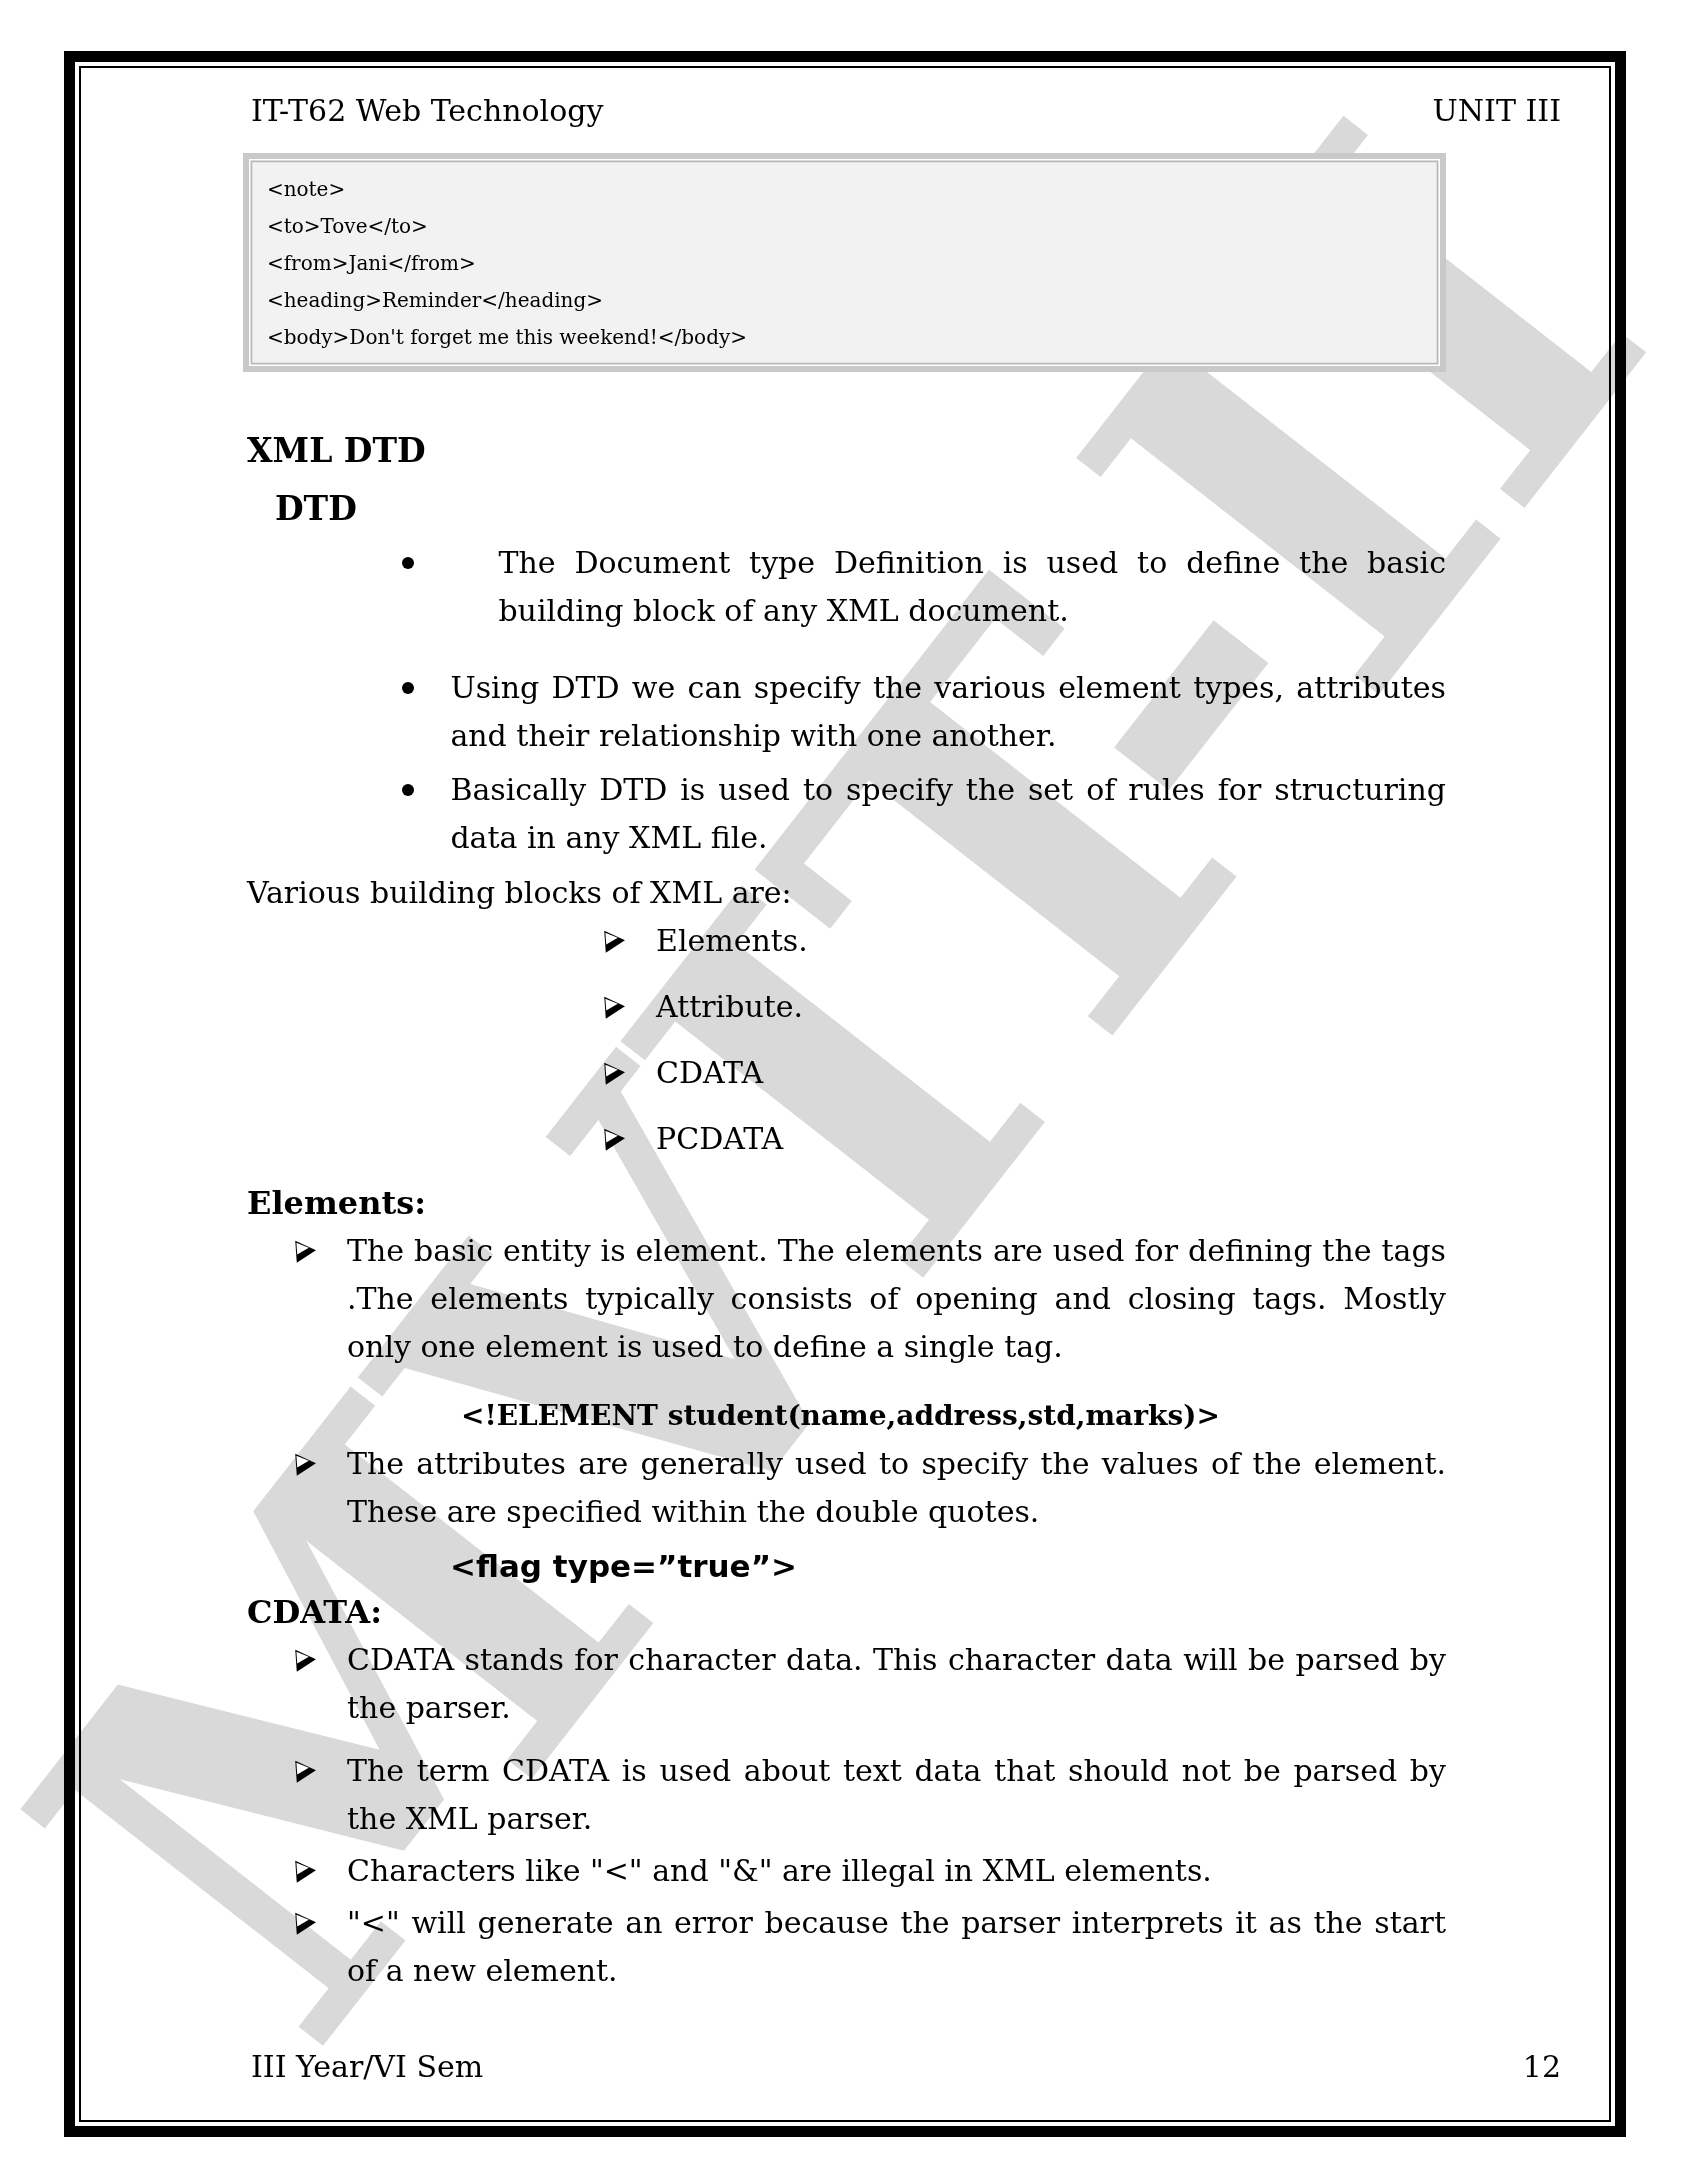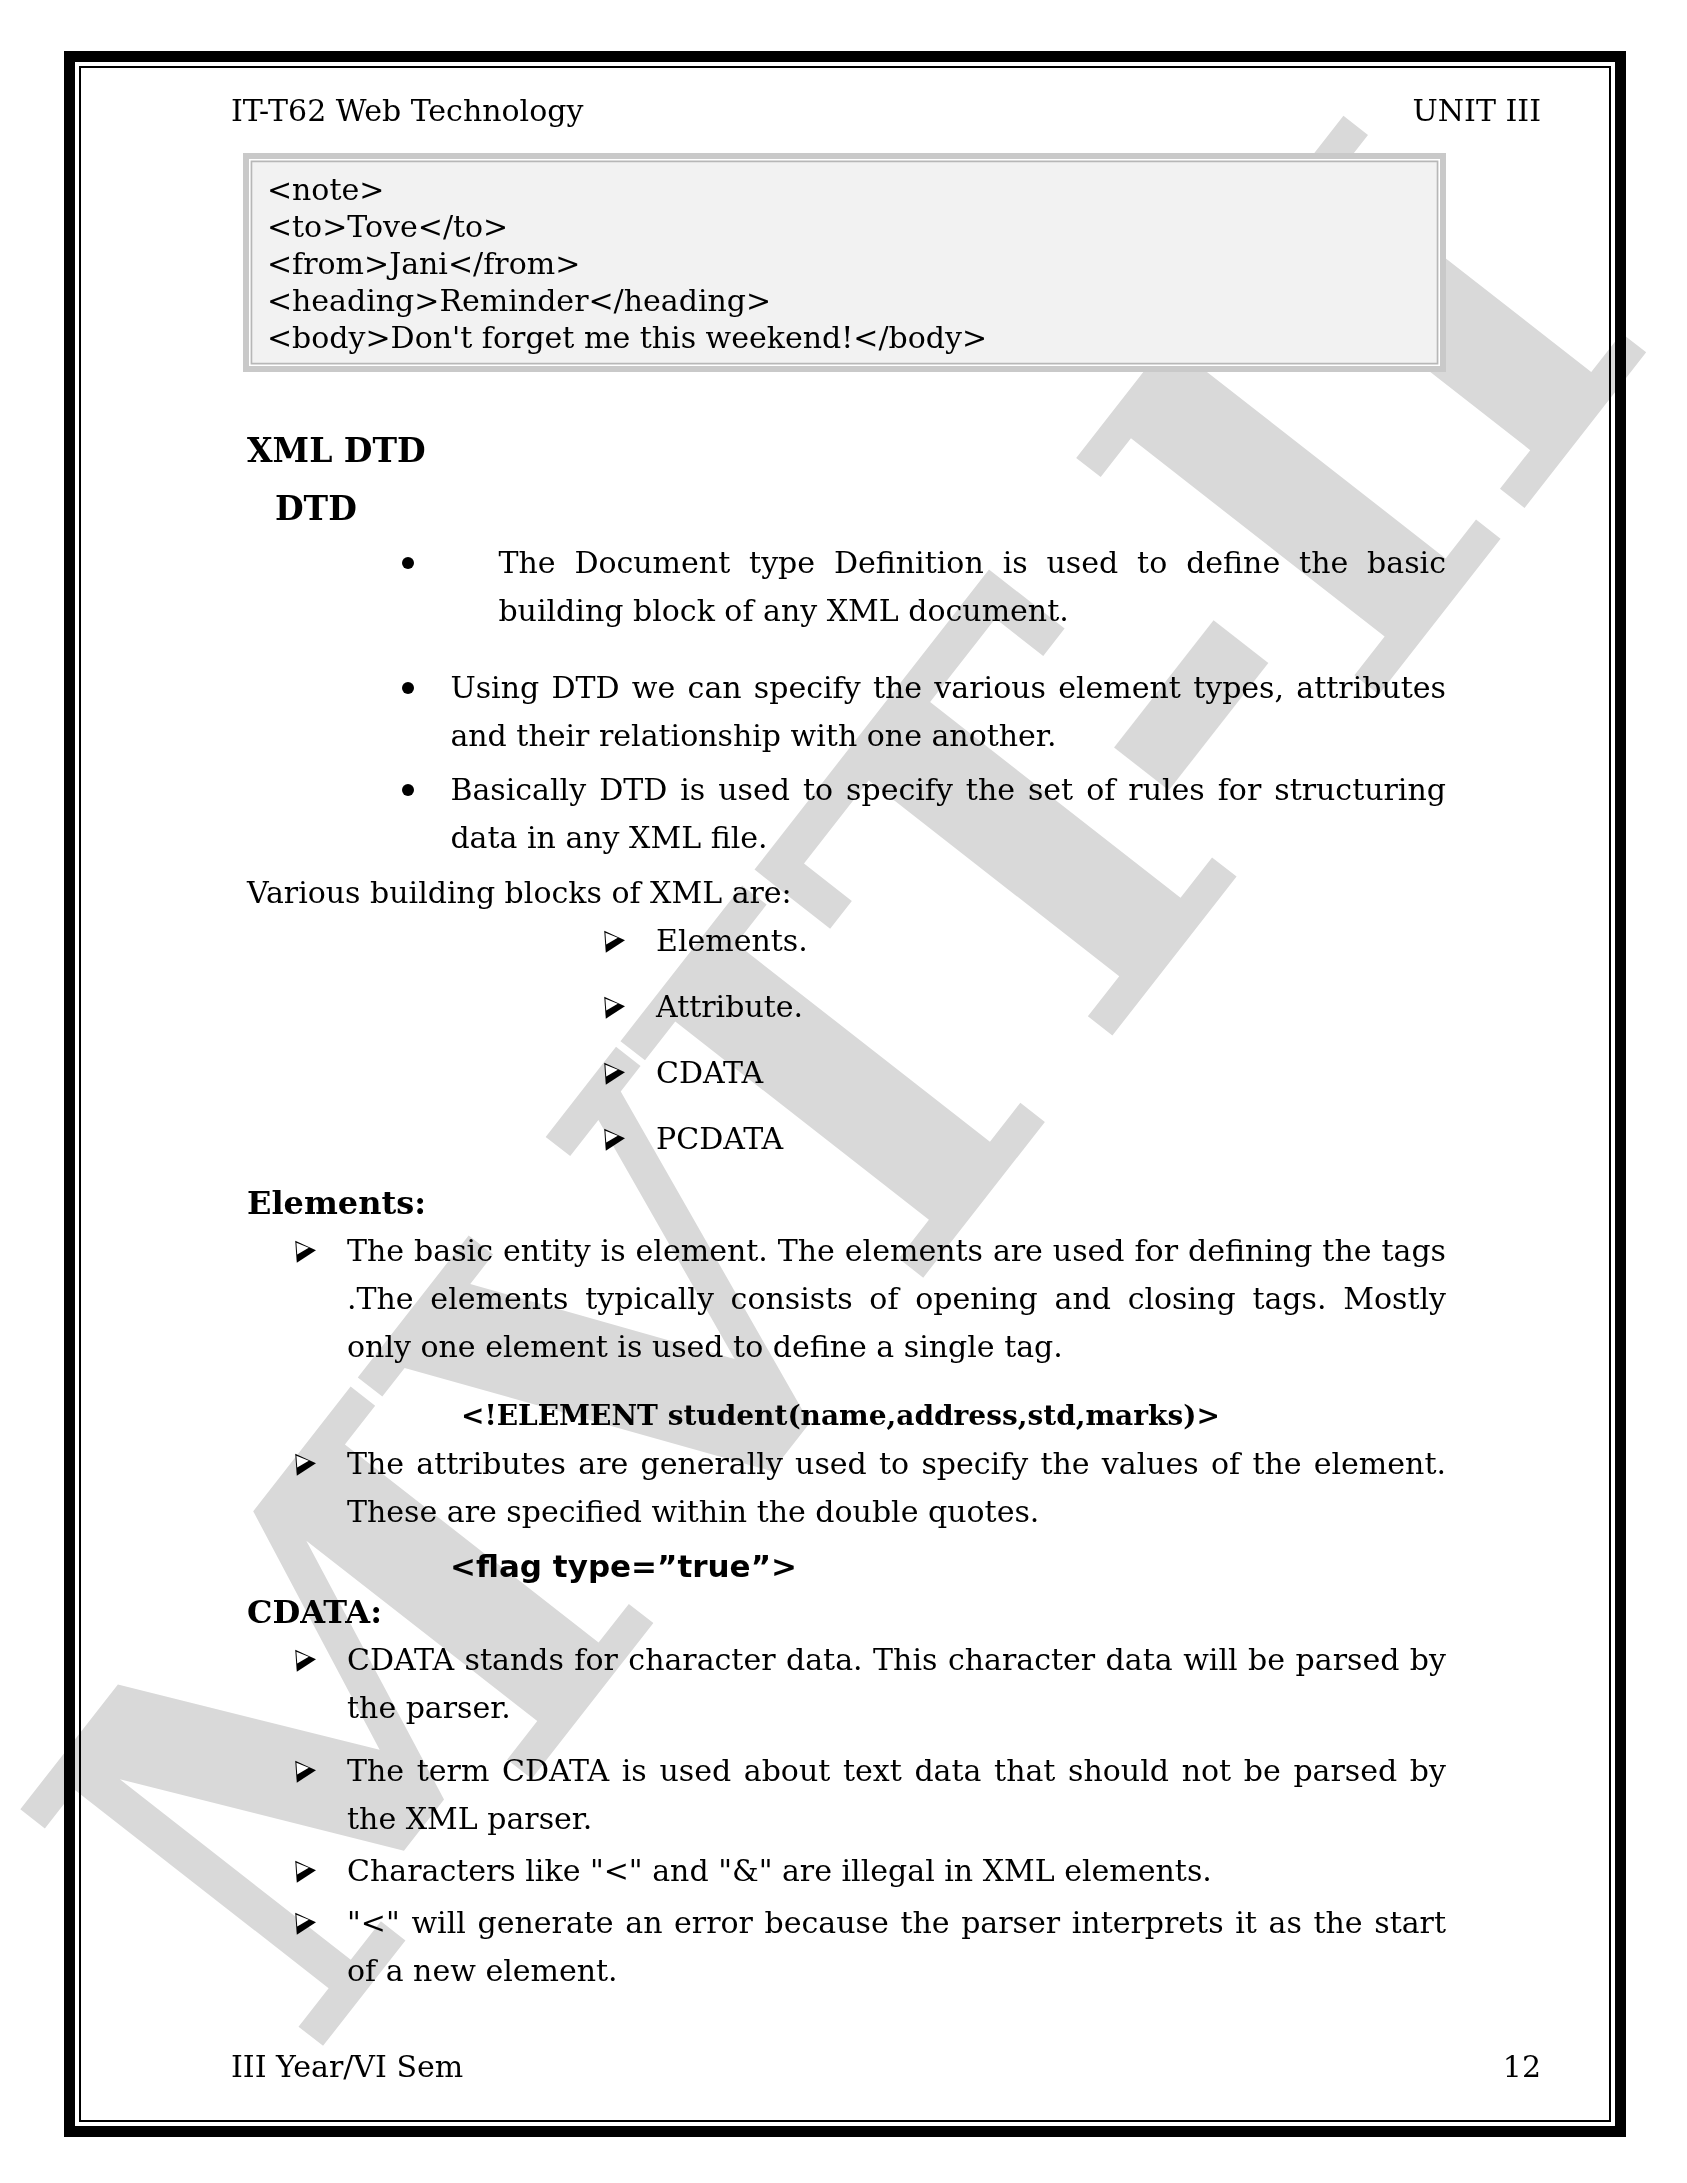--- a/index.html
+++ b/index.html
@@ -31,21 +31,21 @@
     z-index:2;
     pointer-events:none;
   }
   .frame::after{
     content:'';
     position:absolute;inset:4.1px;
     border:2.5px solid var(--border,#000);
   }
   
   .hdr,.ftr{
-    position:absolute;left:231px;width:1310px;
+    position:absolute;left:251px;width:1310px;
     display:flex;justify-content:space-between;
     font-size:30px;line-height:38px;
     z-index:3;
   }
   .hdr{top:92px;}
   .ftr{top:2048px;}
   
   .content{
     position:absolute;left:247px;top:92px;width:1199px;
     z-index:3;
@@ -55,21 +55,21 @@
   
   .codebox{
     margin-top:61px;
     margin-left:-4.1px;
     background:var(--code-box-bg,#f2f2f2);
     border:6.6px solid var(--code-box-border,#c9c9c9);
     box-shadow:inset 0 0 0 1.6px #ffffff, inset 0 0 0 3.3px #b7b7b7;
     padding:11.5px 18px 10px 18px;
   }
   .code-line{
-    font-size:30px;line-height:37px;
+    font-size:20px;line-height:37px;
     white-space:pre;
   }
   
   .h-big{font-weight:bold;font-size:33px;line-height:40px;}
   .h-sec{font-weight:bold;font-size:32px;line-height:40px;}
   .mt-xmldtd{margin-top:59px;}
   .mt-dtd{margin-top:18px;margin-left:28px;}
   .mt-elem{margin-top:20px;}
   .mt-attr{margin-top:3.3px;}
   .mt-cdata{margin-top:1.6px;}

